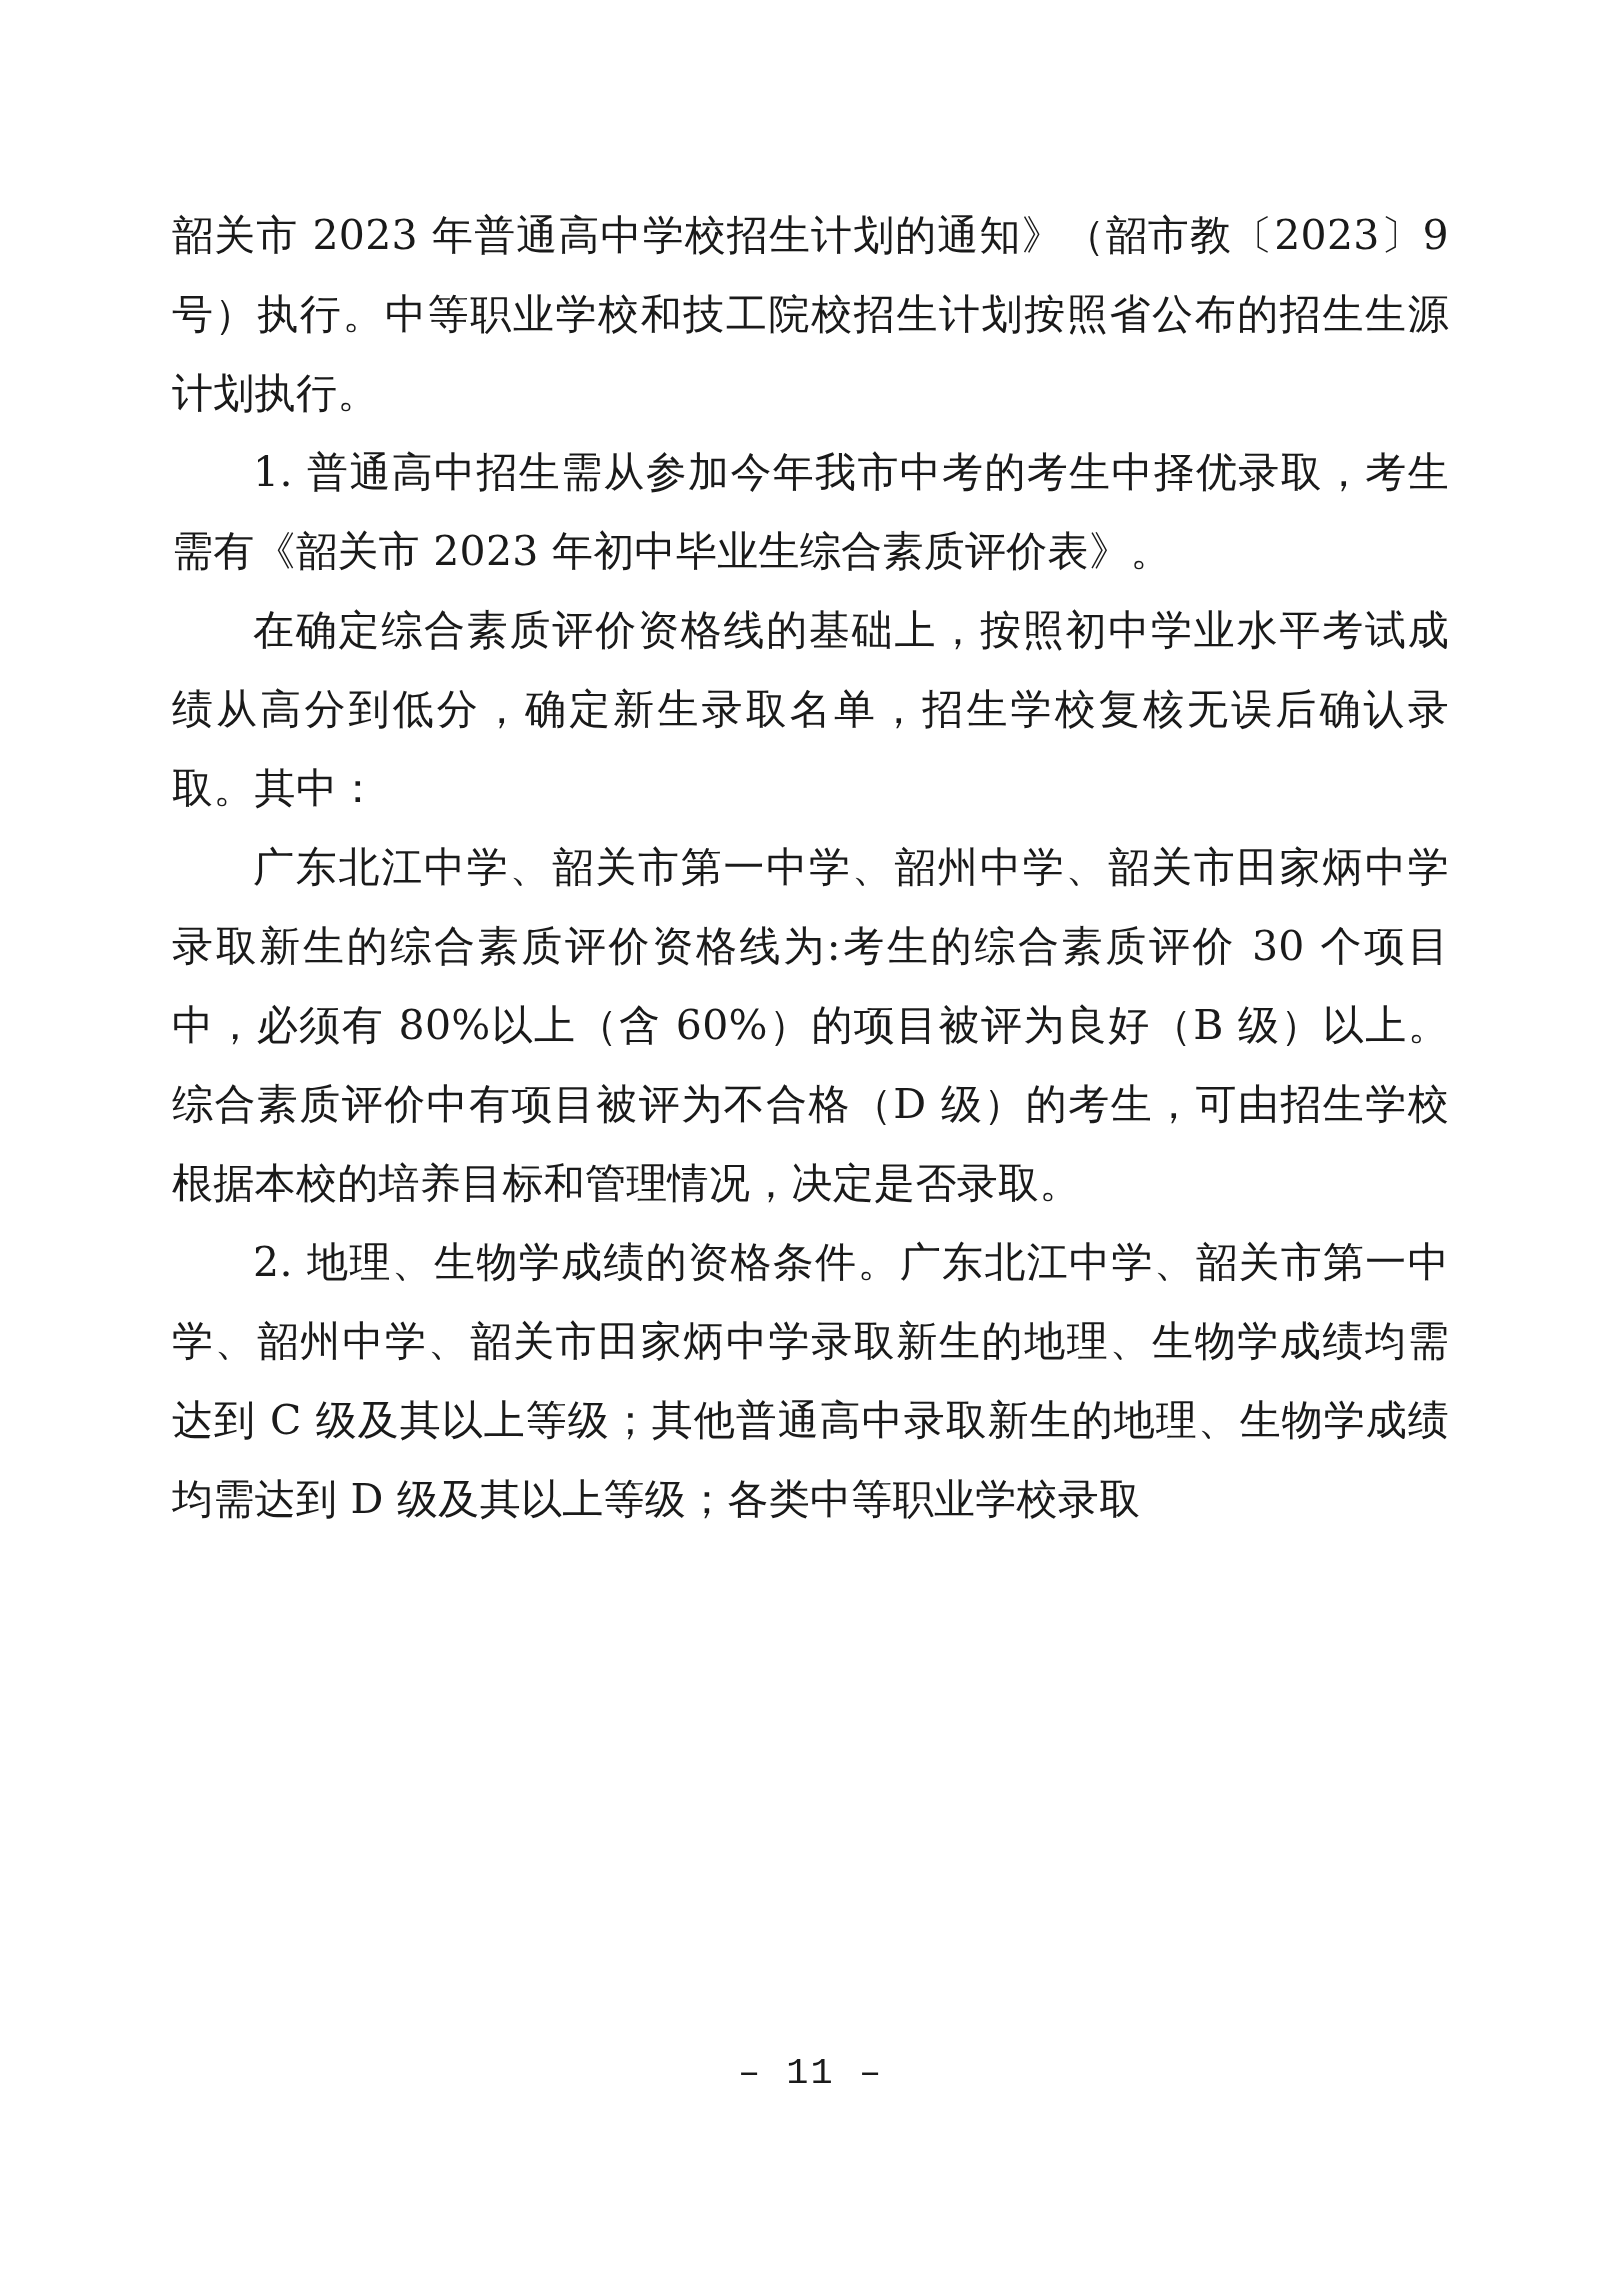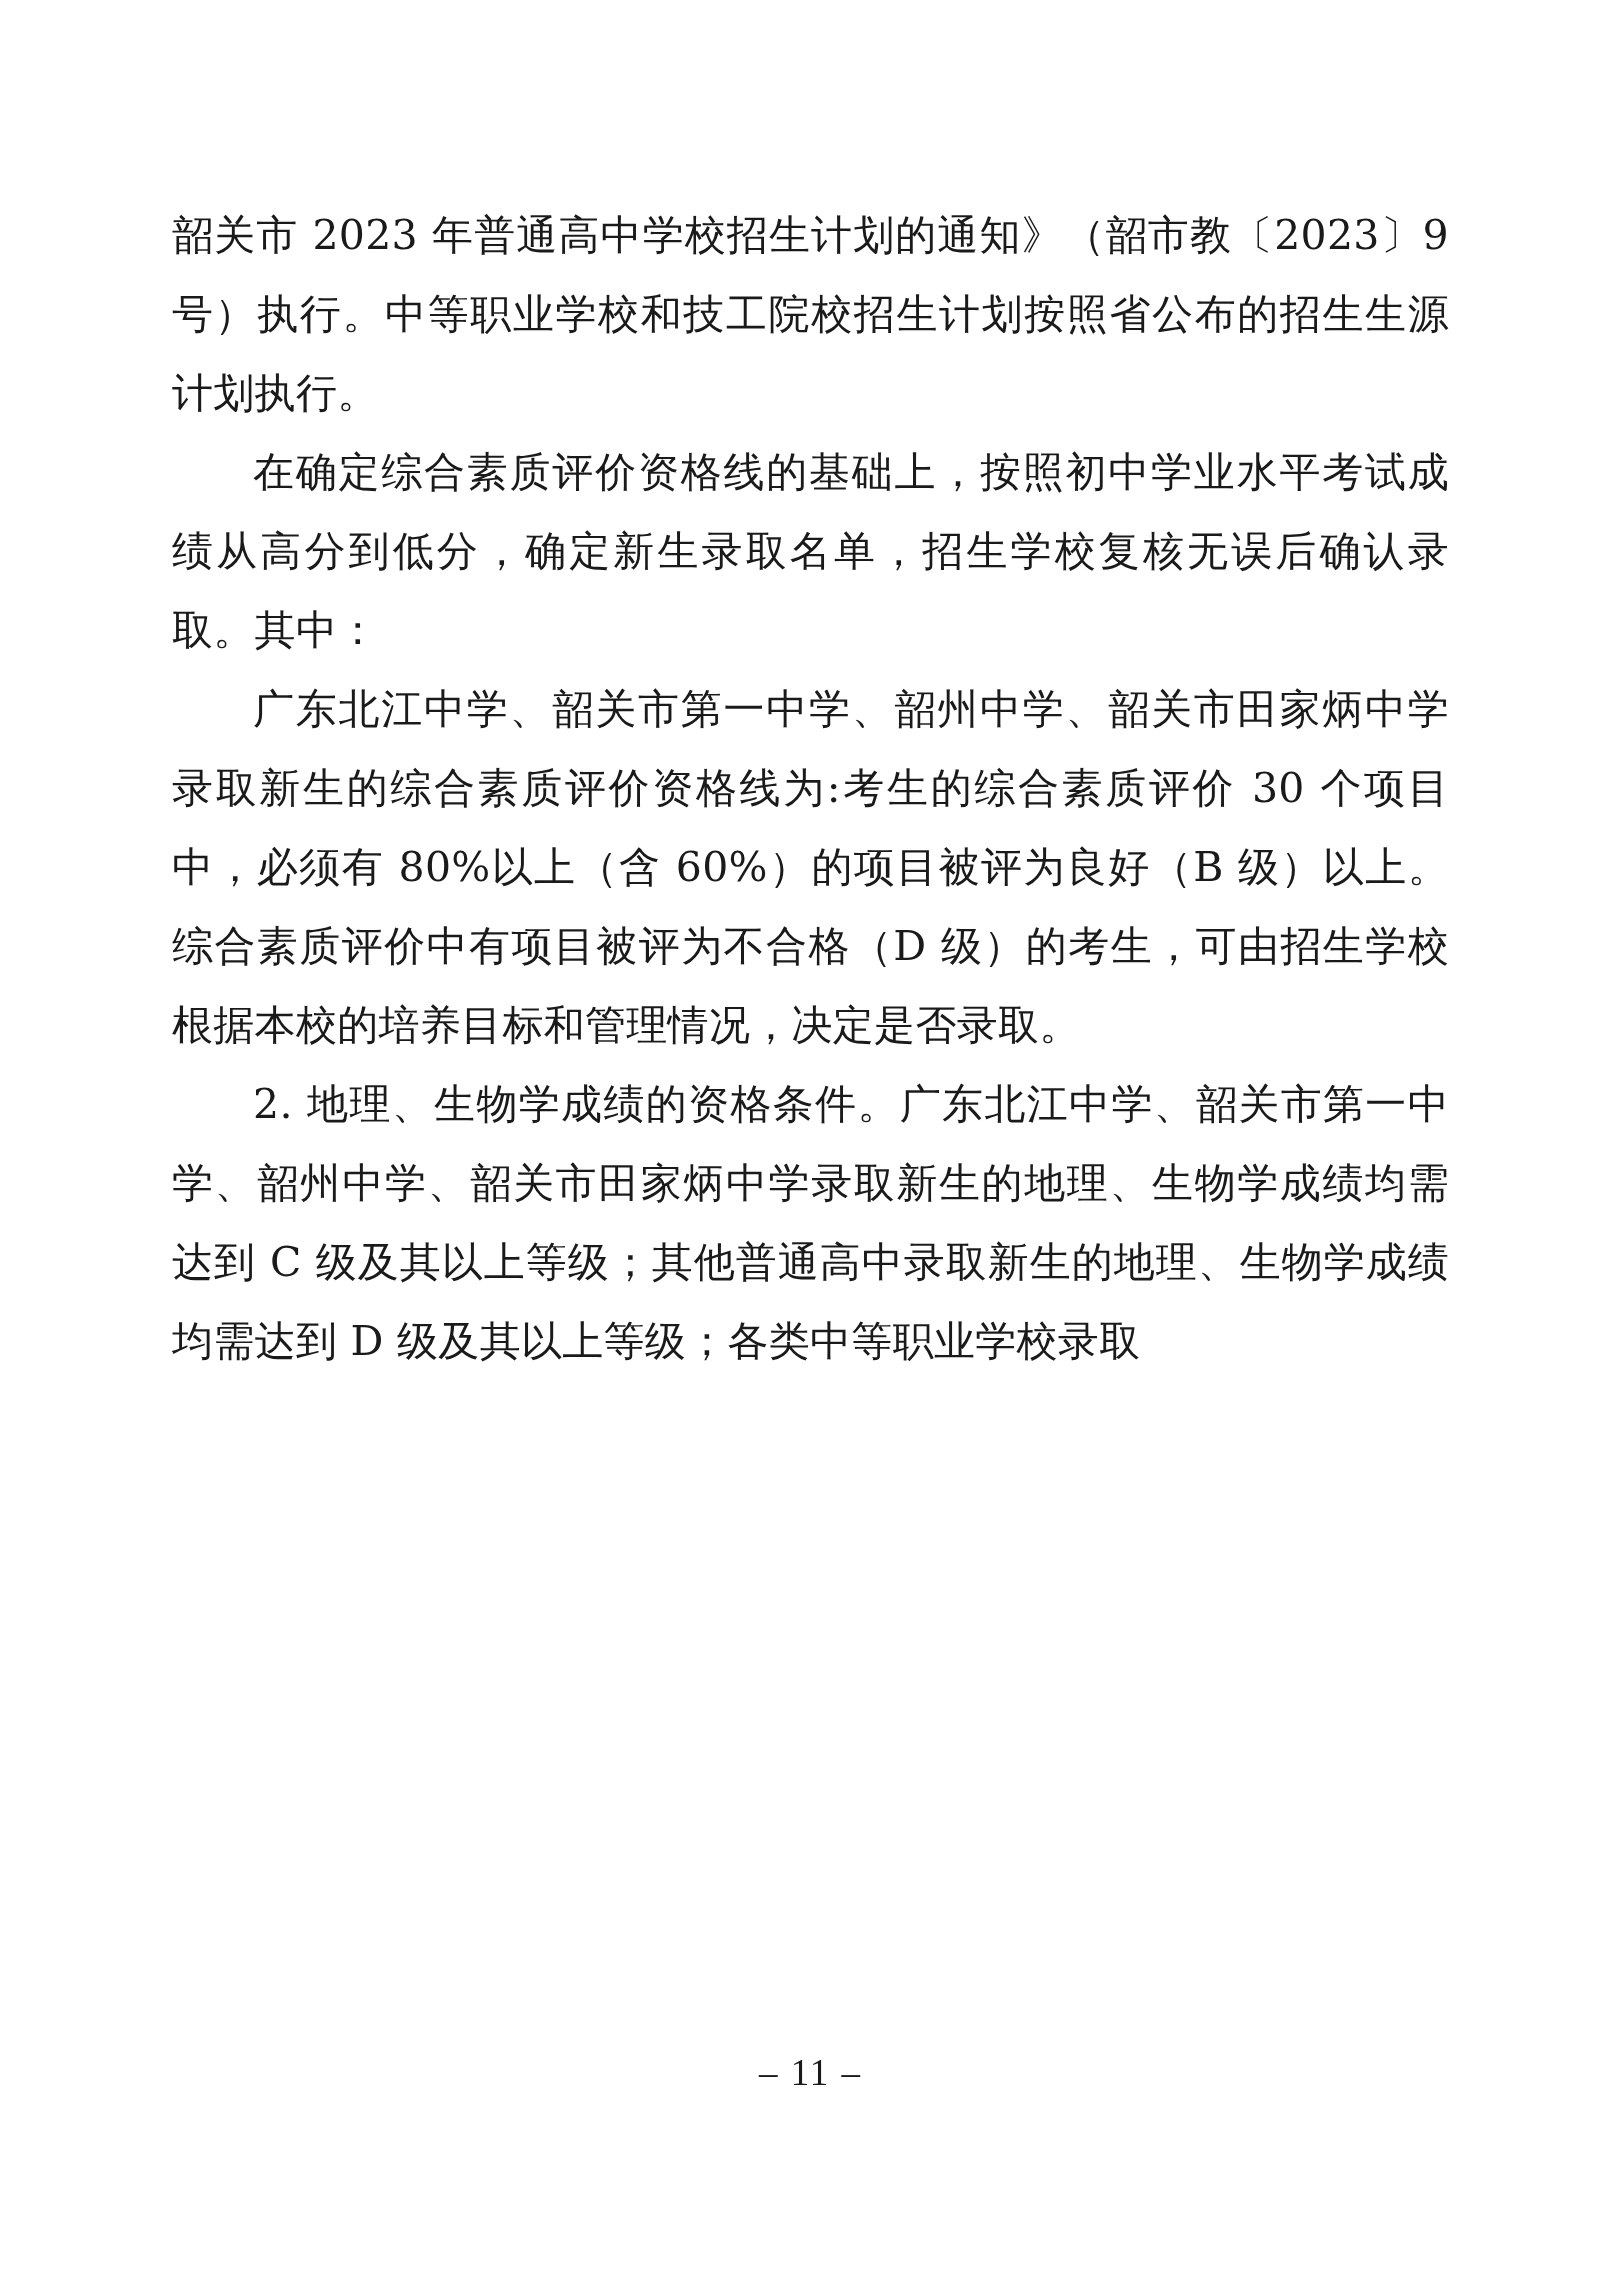--- a/index.html
+++ b/index.html
@@ -43,32 +43,33 @@
     text-indent: 81px;
     font-weight: bold;
   }
   .page-number {
     position: absolute;
     left: 0;
     right: 0;
     bottom: 116px;
     text-align: center;
     font-size: 37px;
-    font-family: Liberation Serif, serif;
+    font-family: Liberation Mono, monospace;
     color: #1a1a1a;
     letter-spacing: 2px;
   }
 </style>
 </head>
 <body>
 
 <div class="page">
 
   <div class="doc-body">
     <p class="para">韶关市 2023 年普通高中学校招生计划的通知》（韶市教〔2023〕9 号）执行。中等职业学校和技工院校招生计划按照省公布的招生生源计划执行。</p>
+    <p class="para indent">1. 普通高中招生需从参加今年我市中考的考生中择优录取，考生需有《韶关市 2023 年初中毕业生综合素质评价表》。</p>
     <p class="para indent">在确定综合素质评价资格线的基础上，按照初中学业水平考试成绩从高分到低分，确定新生录取名单，招生学校复核无误后确认录取。其中：</p>
     <p class="para indent">广东北江中学、韶关市第一中学、韶州中学、韶关市田家炳中学录取新生的综合素质评价资格线为:考生的综合素质评价 30 个项目中，必须有 80%以上（含 60%）的项目被评为良好（B 级）以上。综合素质评价中有项目被评为不合格（D 级）的考生，可由招生学校根据本校的培养目标和管理情况，决定是否录取。</p>
     <p class="para indent">2. 地理、生物学成绩的资格条件。广东北江中学、韶关市第一中学、韶州中学、韶关市田家炳中学录取新生的地理、生物学成绩均需达到 C 级及其以上等级；其他普通高中录取新生的地理、生物学成绩均需达到 D 级及其以上等级；各类中等职业学校录取</p>
   </div>
 
   <div class="page-number">– 11 –</div>
 </div>
 
 
 </body></html>

